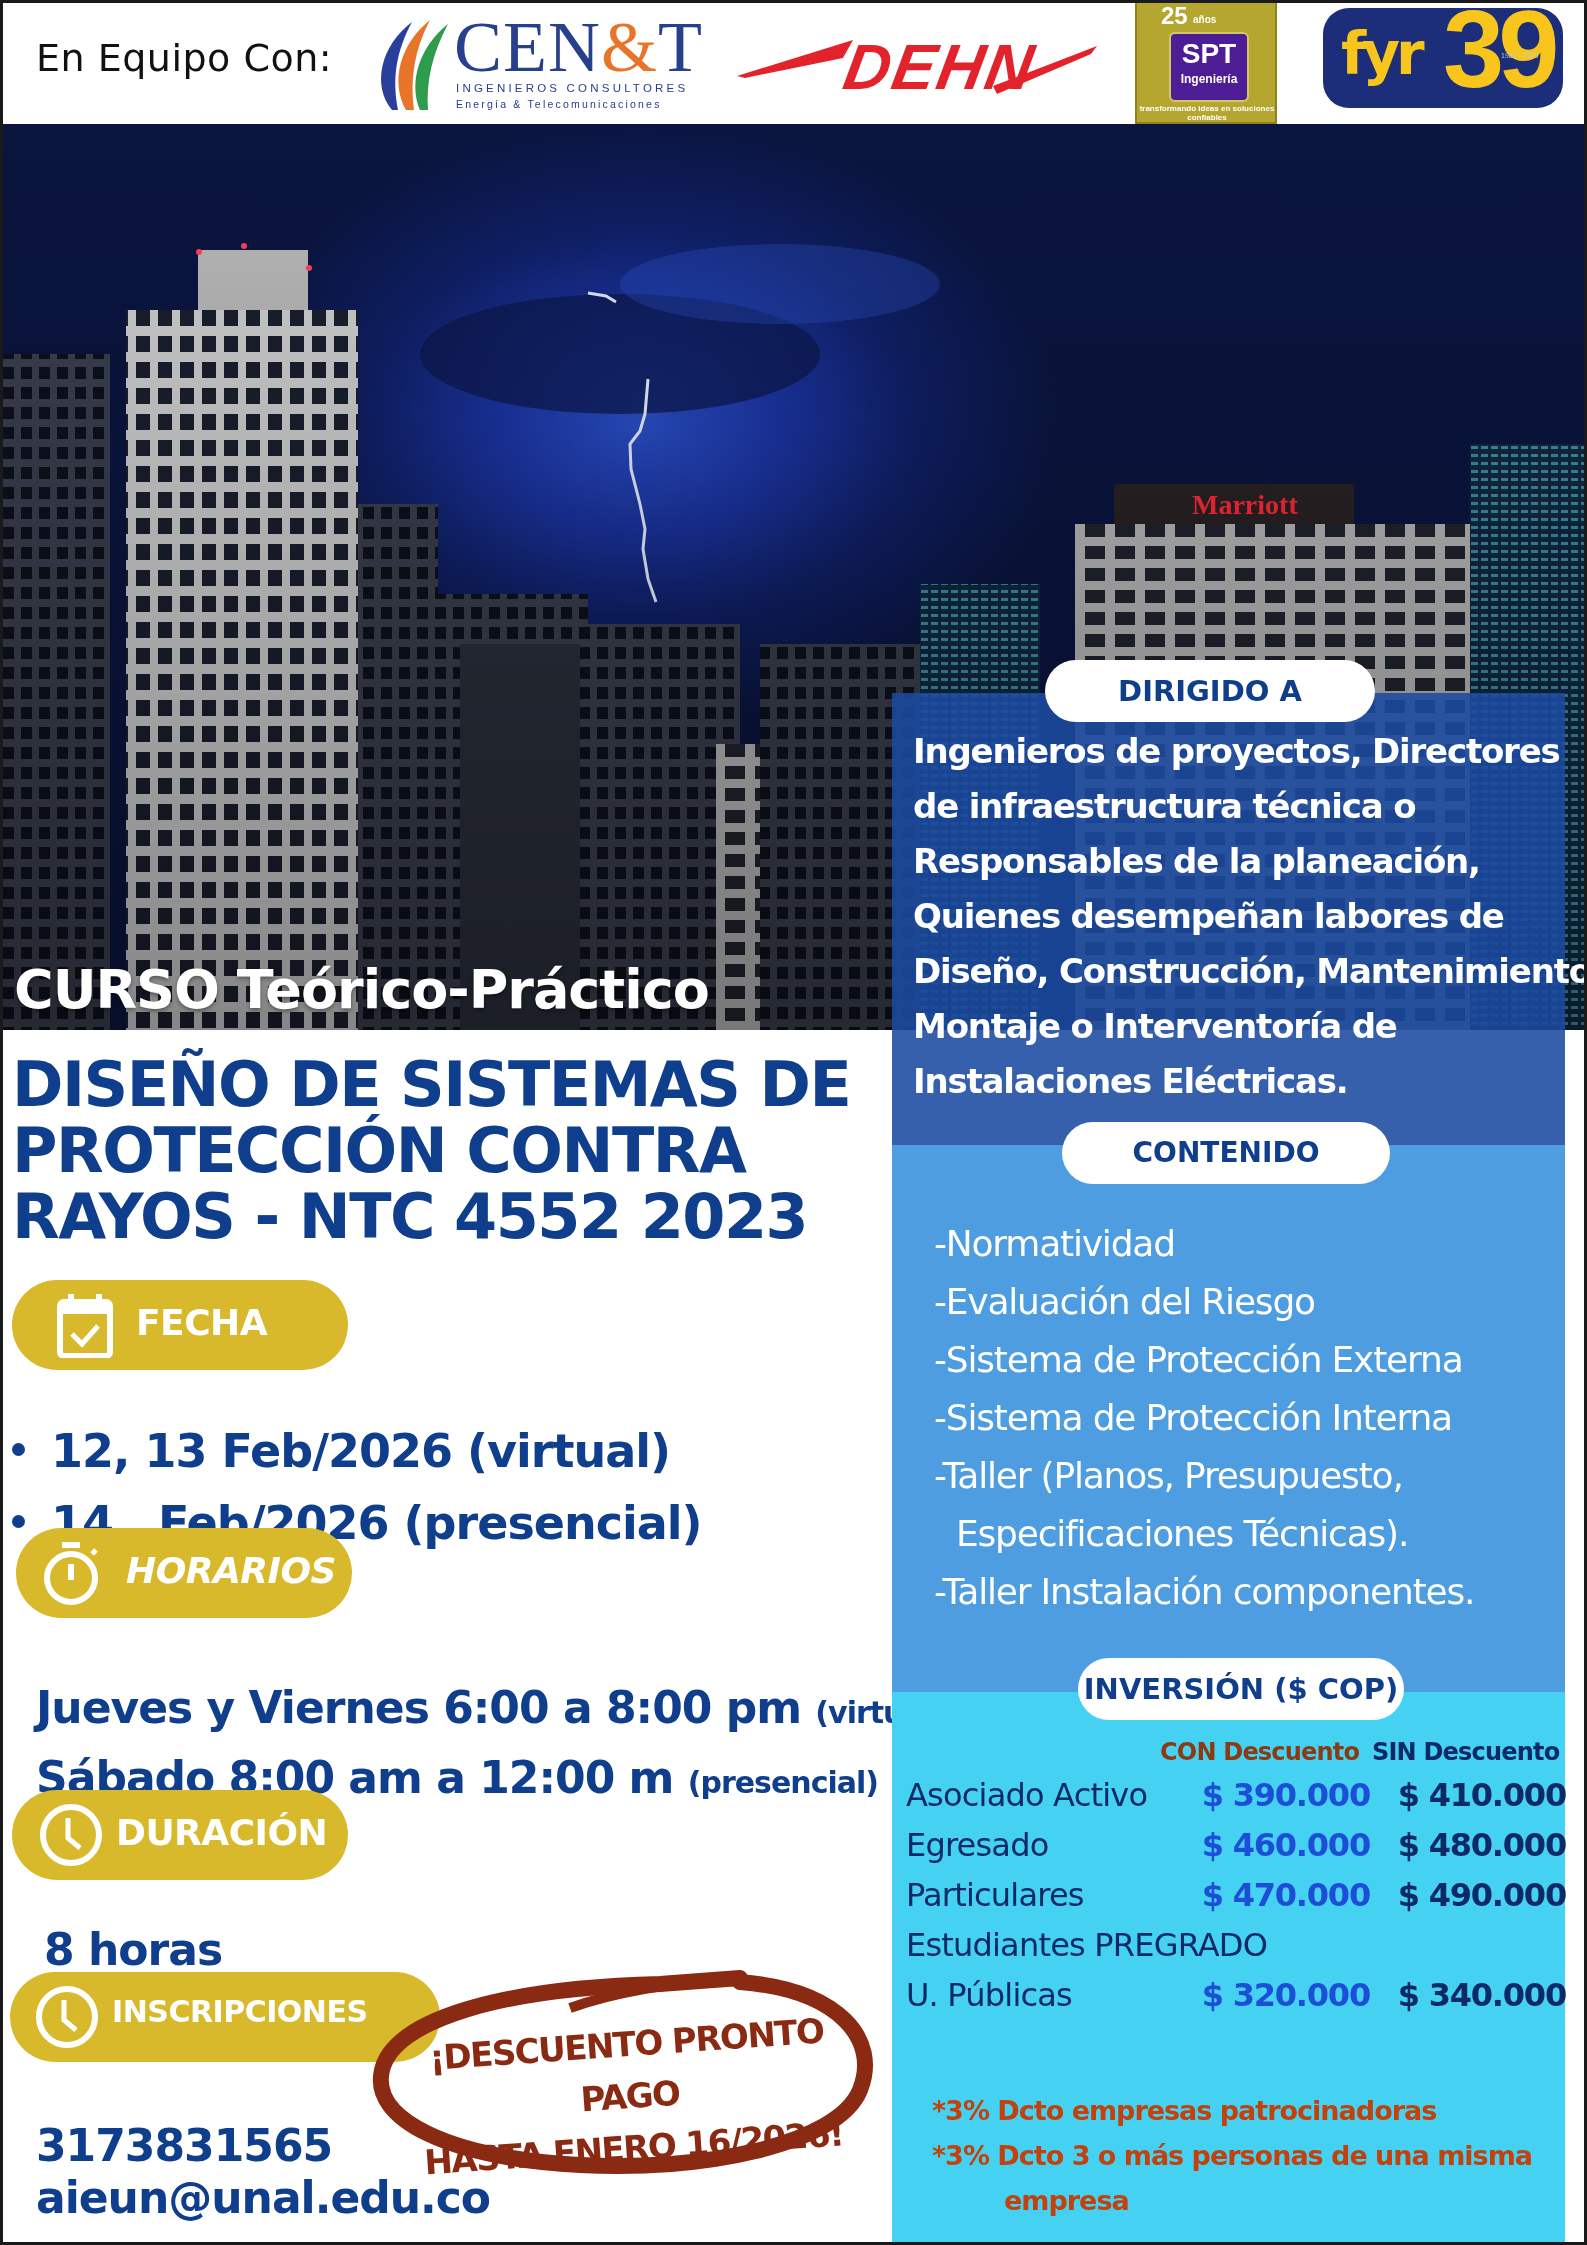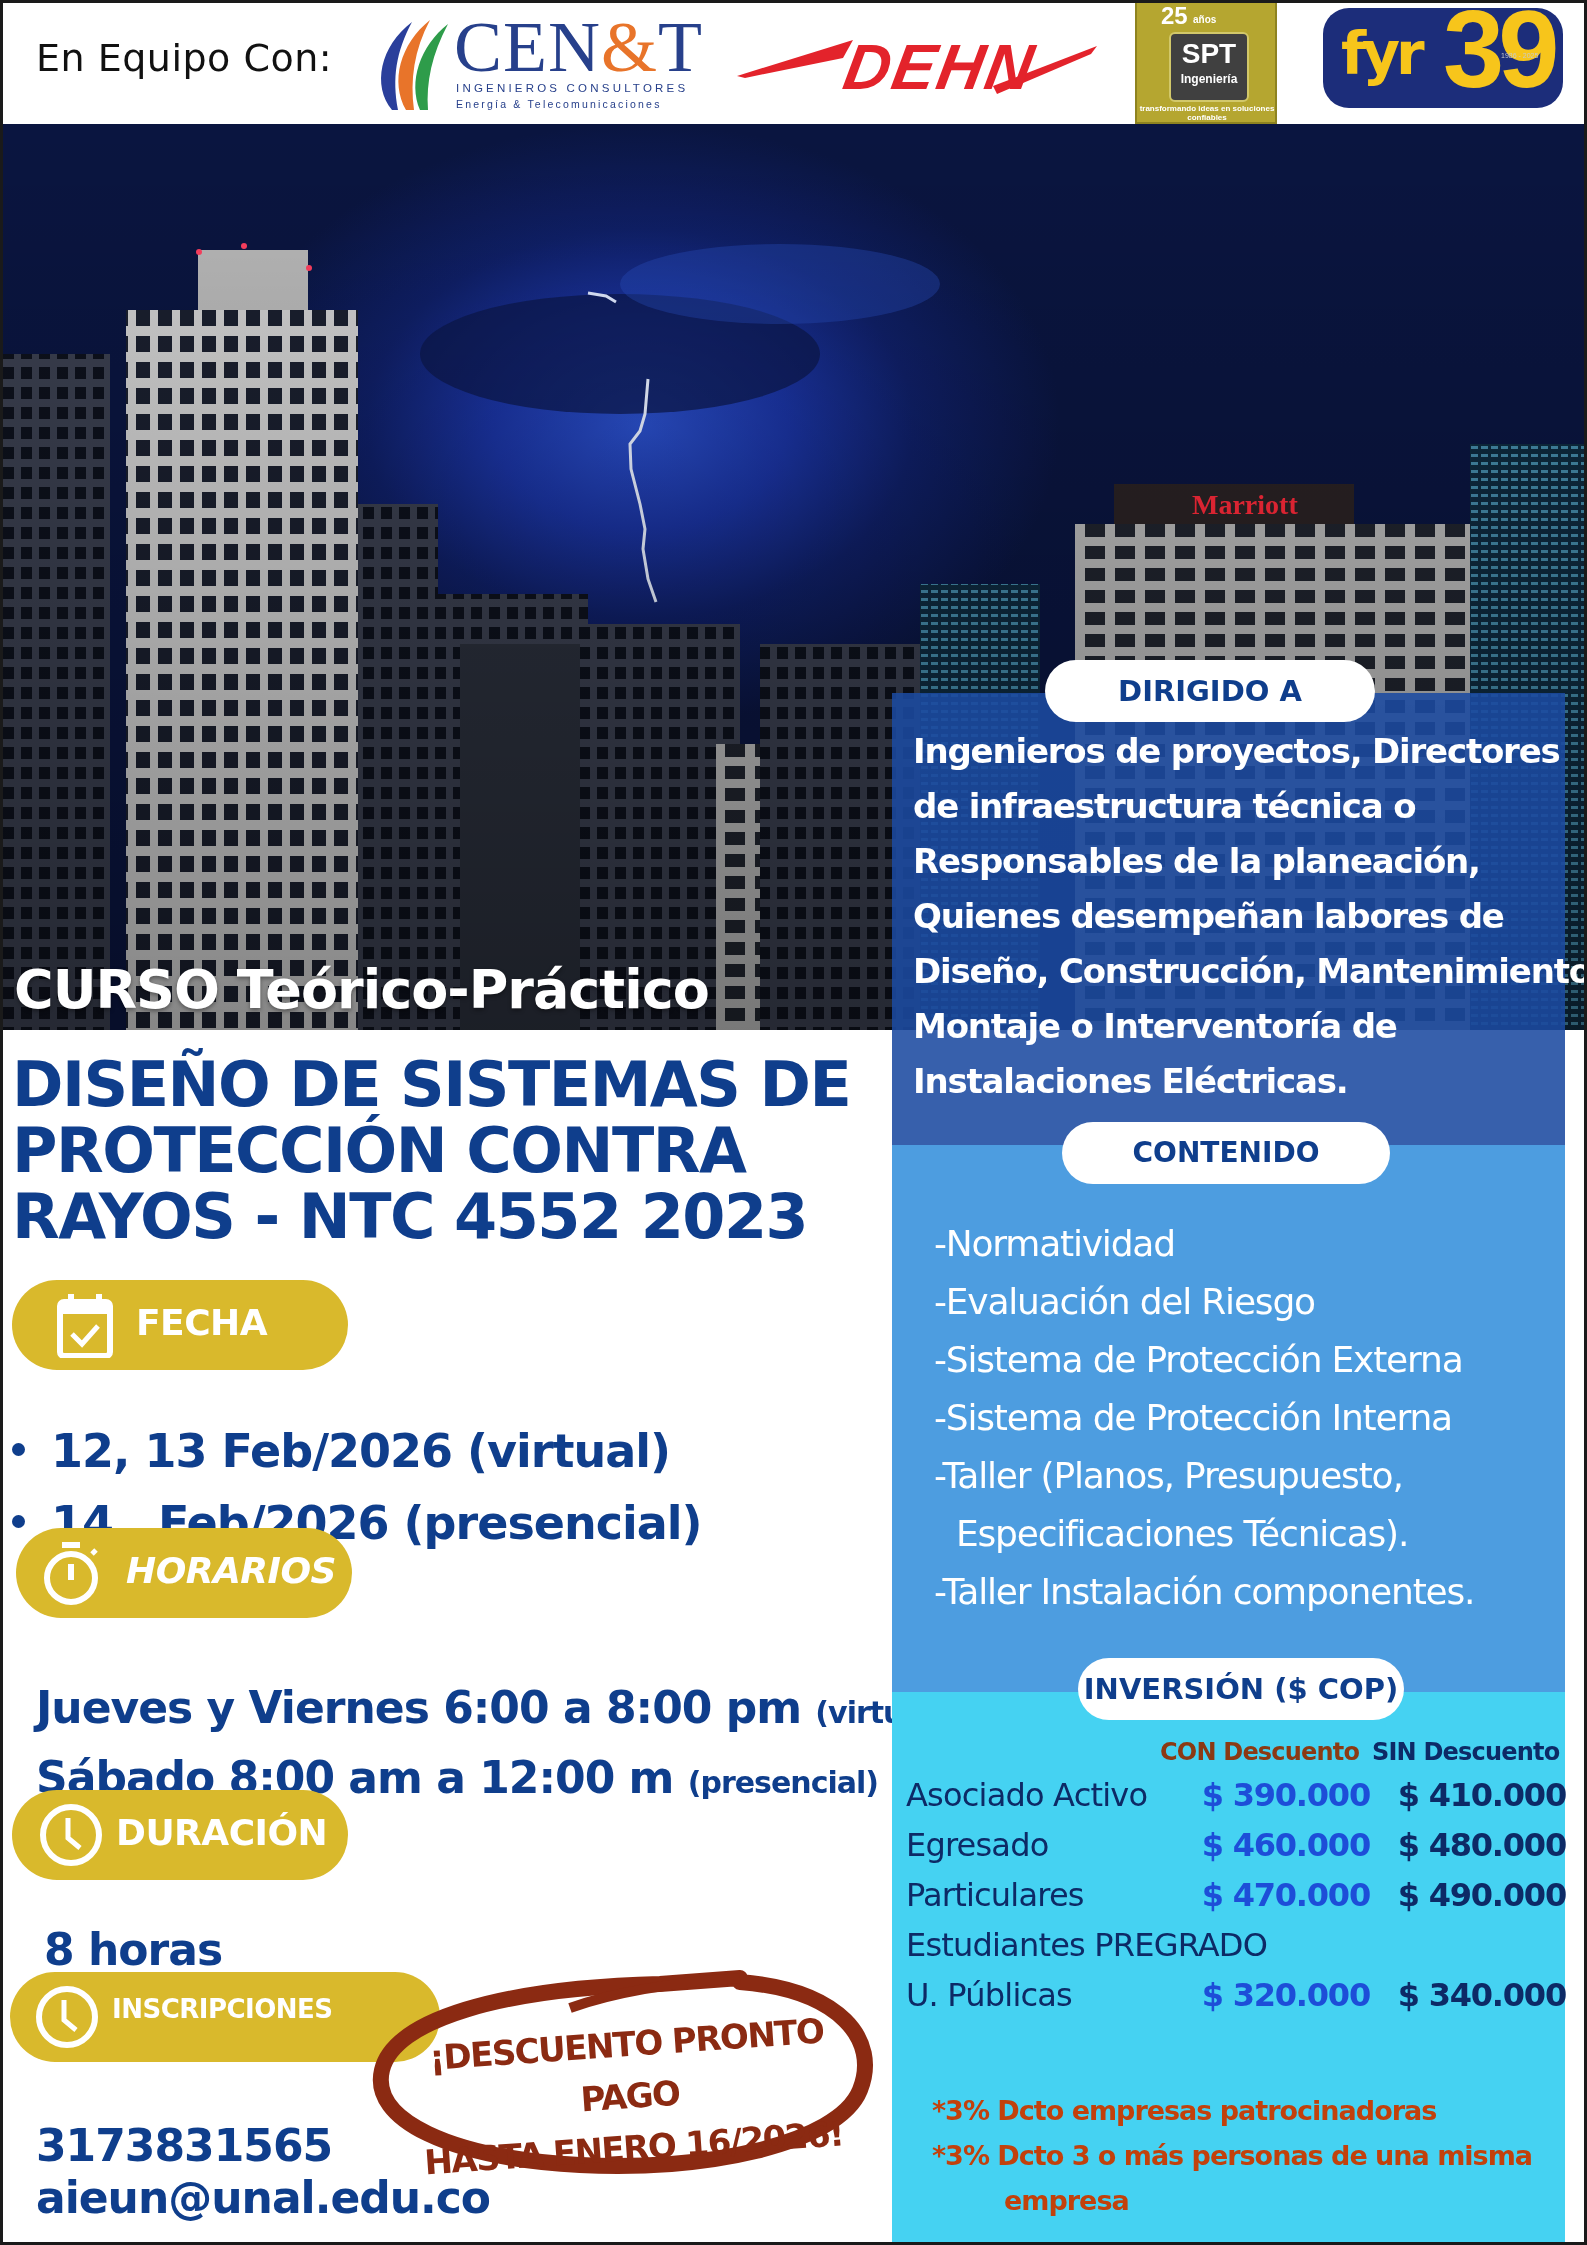--- a/index.html
+++ b/index.html
@@ -14,21 +14,21 @@
   .cent-leaves { position: absolute; left: 0; top: 4px; width: 88px; height: 96px; }
   .cent-name { position: absolute; left: 92px; top: -6px; font-family: "Liberation Serif", serif; font-size: 72px; color: #27408b; letter-spacing: 1px; }
   .cent-name .amp { color: #e8742a; }
   .cent-sub1 { position: absolute; left: 94px; top: 70px; font-size: 11.5px; color: #27408b; letter-spacing: 3.2px; }
   .cent-sub2 { position: absolute; left: 94px; top: 86px; font-size: 10.5px; color: #27408b; letter-spacing: 2.2px; text-align: center; }
   .dehn-logo { position: absolute; left: 735px; top: 18px; width: 370px; height: 90px; }
   .dehn-text { position: absolute; left: 110px; top: 12px; font-family: "Liberation Sans", sans-serif; font-weight: 700; font-style: italic; font-size: 64px; color: #e3232b; transform: skewX(-10deg); letter-spacing: 2px; }
   .spt-logo { position: absolute; left: 1135px; top: 0; width: 142px; height: 124px; background: #b5a630; border: 2px solid #8e8320; }
   .spt-25 { position: absolute; left: 24px; top: 0; font-size: 24px; font-weight: 700; color: #fff; }
   .spt-anos { position: absolute; left: 56px; top: 12px; font-size: 10px; color: #fff; font-weight: 700; }
-  .spt-box { position: absolute; left: 32px; top: 30px; width: 80px; height: 70px; background: #404040; border: 2px solid #d2c86a; border-radius: 6px; padding-left: 34px; }
+  .spt-box { position: absolute; left: 32px; top: 30px; width: 80px; height: 70px; background: #4c1d95; border: 2px solid #d2c86a; border-radius: 6px; padding-left: 34px; }
   .spt-name { position: absolute; left: 0; top: 4px; width: 100%; text-align: center; font-size: 28px; font-weight: 700; color: #fff; }
   .spt-ing { position: absolute; left: 0; top: 38px; width: 100%; text-align: center; font-size: 12px; font-weight: 700; color: #fff; }
   .spt-tag { position: absolute; left: 2px; top: 102px; width: 136px; text-align: center; font-size: 8px; line-height: 9px; color: #fff; font-weight: 700; }
   .fyr-logo { position: absolute; left: 1323px; top: 8px; width: 240px; height: 100px; background: #1c2d7a; border-radius: 26px; }
   .fyr-text { position: absolute; left: 18px; top: 12px; font-size: 58px; font-weight: 700; color: #f7c51b; font-family: "DejaVu Sans", sans-serif; letter-spacing: -4px; }
   .fyr-39 { position: absolute; left: 120px; top: -14px; font-size: 110px; font-weight: 700; color: #f7c51b; letter-spacing: -6px; line-height: 1; }
   .fyr-years { position: absolute; left: 178px; top: 44px; font-size: 7px; color: #c9c9c9; }
 
   
   .photo { position: absolute; left: 0; top: 124px; width: 1587px; height: 906px; overflow: hidden;
@@ -212,21 +212,21 @@
   </svg>
   <div class="lbl" style="left:104px;">DURACIÓN</div>
 </div>
 <div class="info" style="left:44px; top:1888px; font-size:44px;">8 horas</div>
 
 <div class="pill" style="left:10px; top:1972px; width:430px;">
   <svg class="icon" style="left:24px;" viewBox="0 0 66 66">
     <circle cx="33" cy="33" r="28" fill="none" stroke="#fff" stroke-width="6"></circle>
     <polyline points="30,16 30,36 42,46" fill="none" stroke="#fff" stroke-width="5"></polyline>
   </svg>
-  <div class="lbl" style="left:102px; font-size:26px;">INSCRIPCIONES</div>
+  <div class="lbl" style="left:102px; font-size:30px;">INSCRIPCIONES</div>
 </div>
 <div class="info" style="left:36px; top:2084px; font-size:44px;">3173831565</div>
 <div class="info" style="left:36px; top:2136px; font-size:44px;">aieun@unal.edu.co</div>
 
 <div class="stamp">
   <svg width="520" height="220" viewBox="0 0 520 220">
     <path d="M 380 22 C 480 30, 520 80, 500 130 C 478 185, 340 212, 220 205 C 90 198, 10 160, 22 110 C 34 60, 140 28, 300 24 L 380 18" fill="none" stroke="#8b2a12" stroke-width="16" stroke-linecap="round"></path>
     <path d="M 210 48 C 260 30, 320 22, 380 18" fill="none" stroke="#8b2a12" stroke-width="10"></path>
   </svg>
   <div class="stamp-text">

